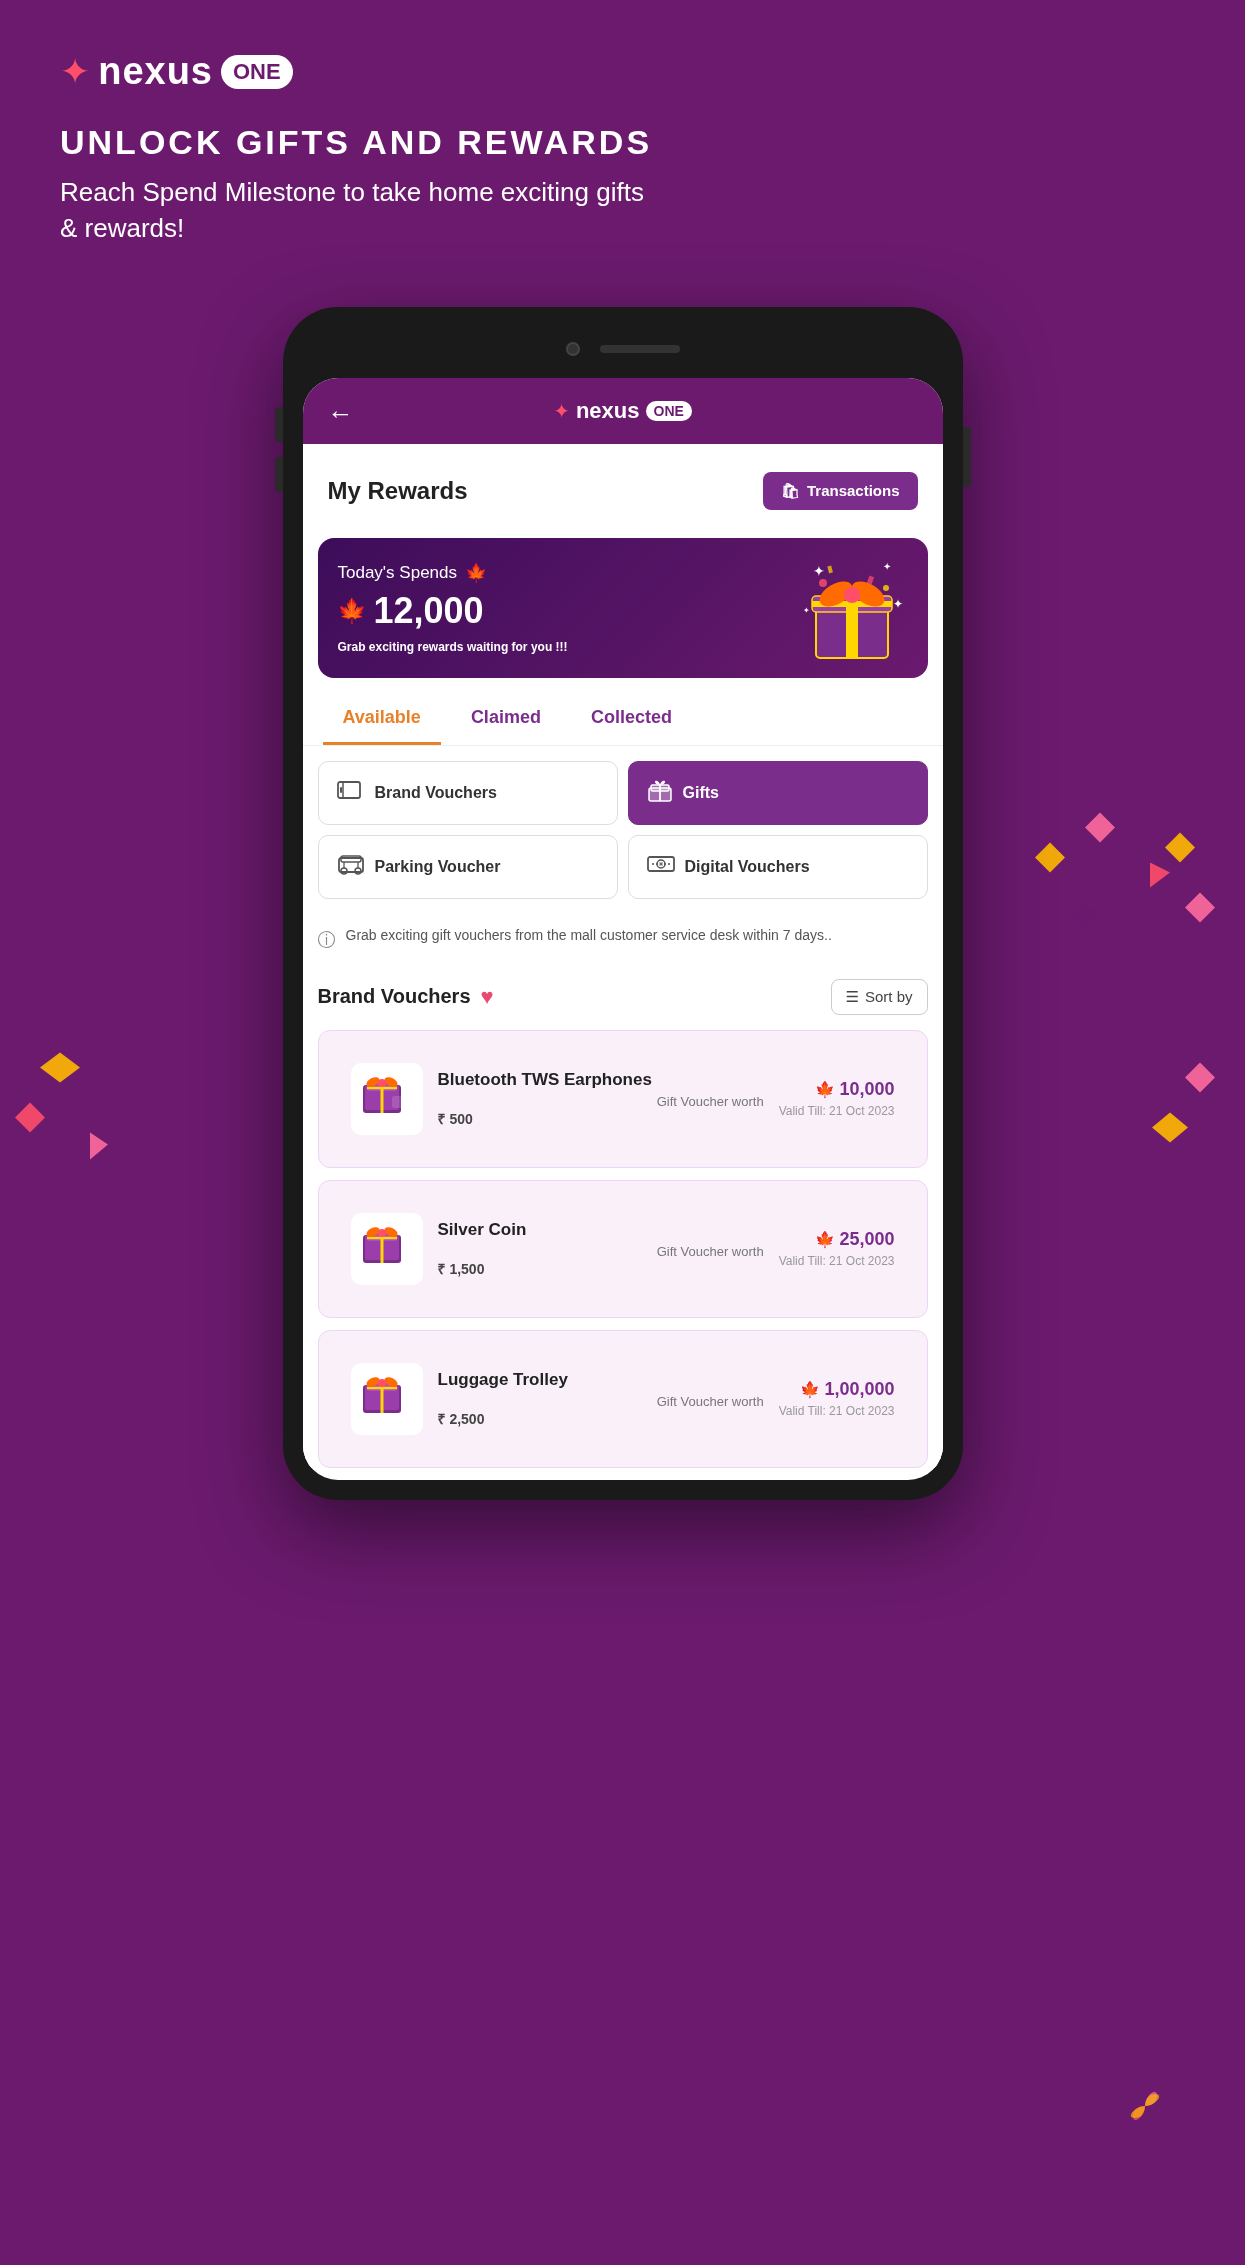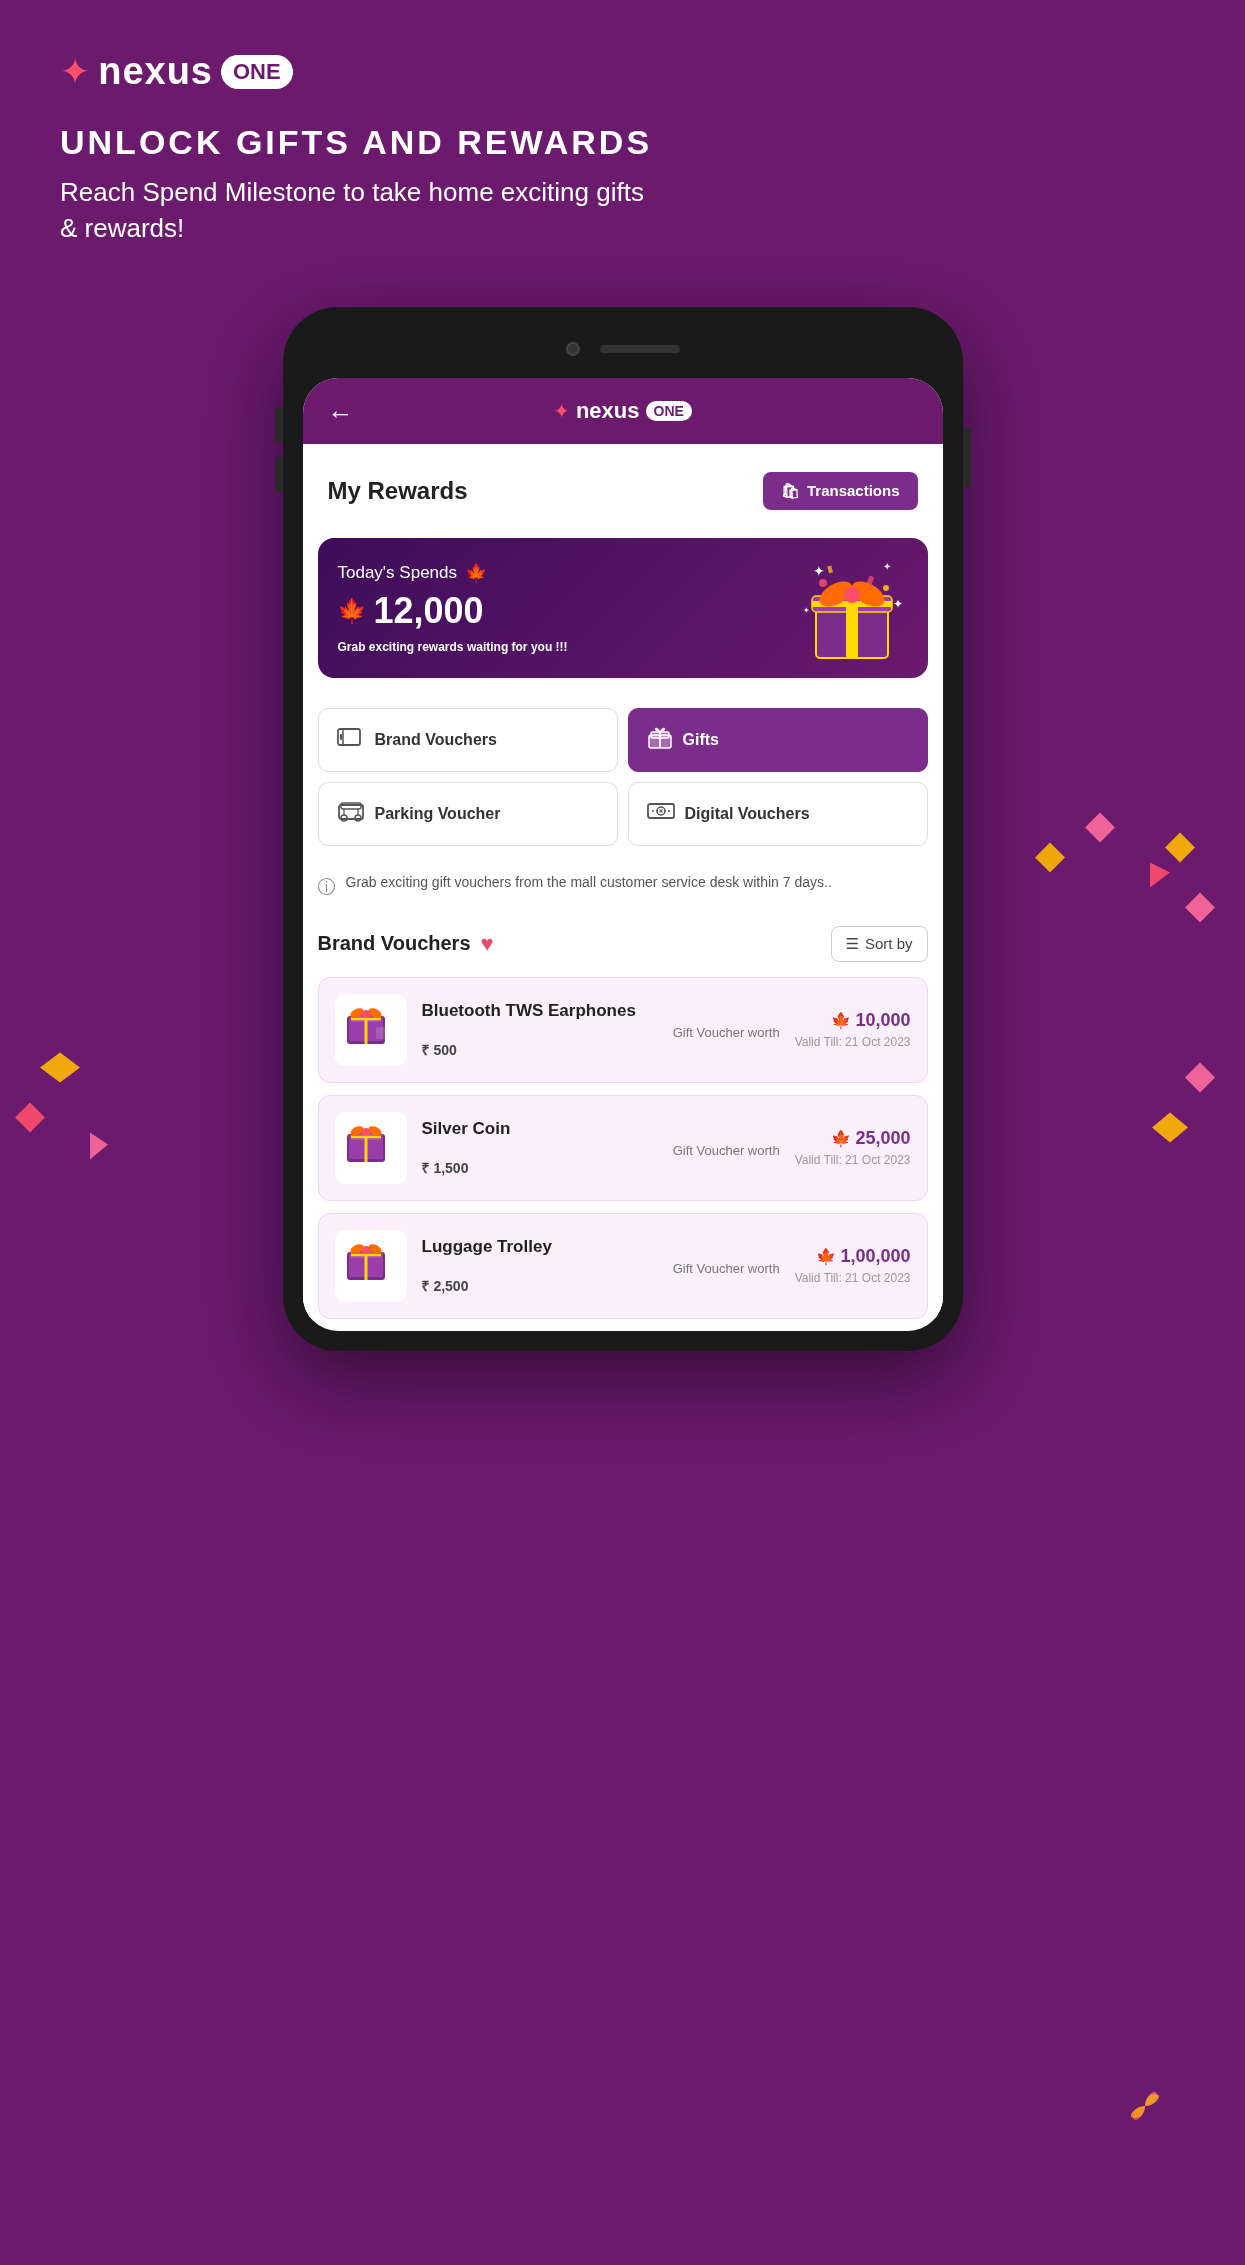--- a/index.html
+++ b/index.html
@@ -362,21 +362,21 @@
       color: #444;
       background: white;
       cursor: pointer;
     }
 
     
     .voucher-card {
       display: flex;
       align-items: center;
       gap: 15px;
-      padding: 16px;
+      padding: 32px;
       background: #F9F0FA;
       border-radius: 12px;
       margin-bottom: 12px;
       border: 1px solid #EDD5F5;
     }
 
     .voucher-img {
       width: 72px;
       height: 72px;
       background: white;
@@ -555,20 +555,25 @@
               <circle cx="54" cy="37" r="8" fill="#FF4E6A"></circle>
 
               <circle cx="25" cy="25" r="4" fill="#FF4E6A" opacity="0.8"></circle>
               <circle cx="88" cy="30" r="3" fill="#FFD700" opacity="0.8"></circle>
               <rect x="70" y="18" width="5" height="8" fill="#FF4E6A" opacity="0.7" transform="rotate(20 72 22)"></rect>
               <rect x="30" y="8" width="4" height="7" fill="#FFD700" opacity="0.7" transform="rotate(-15 32 11)"></rect>
             </svg>
           </div>
         </div>
 
+        <div class="tabs-bar">
+          <div class="tab-item active">Available</div>
+          <div class="tab-item">Claimed</div>
+          <div class="tab-item">Collected</div>
+        </div>
 
         <div class="category-grid">
           <button class="cat-btn">
             <span class="cat-icon">
               <svg width="28" height="24" viewBox="0 0 28 24" fill="none">
                 <rect x="1" y="4" width="22" height="16" rx="2" stroke="#555" stroke-width="1.8" fill="none"></rect>
                 <line x1="6" y1="4" x2="6" y2="20" stroke="#555" stroke-width="1.5"></line>
                 <rect x="3" y="9" width="2" height="6" rx="1" fill="#555"></rect>
               </svg>
             </span>

